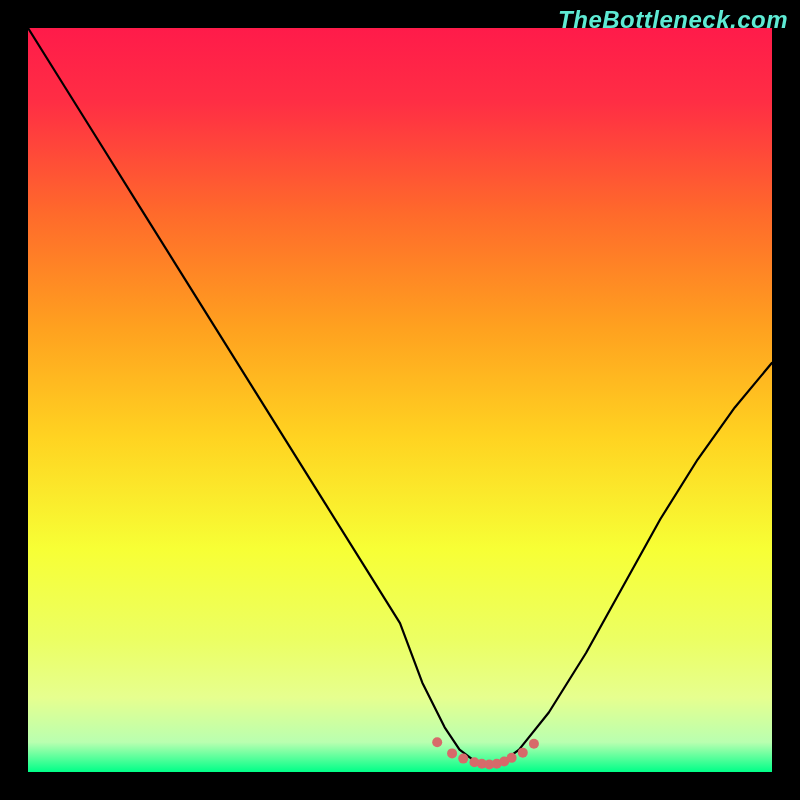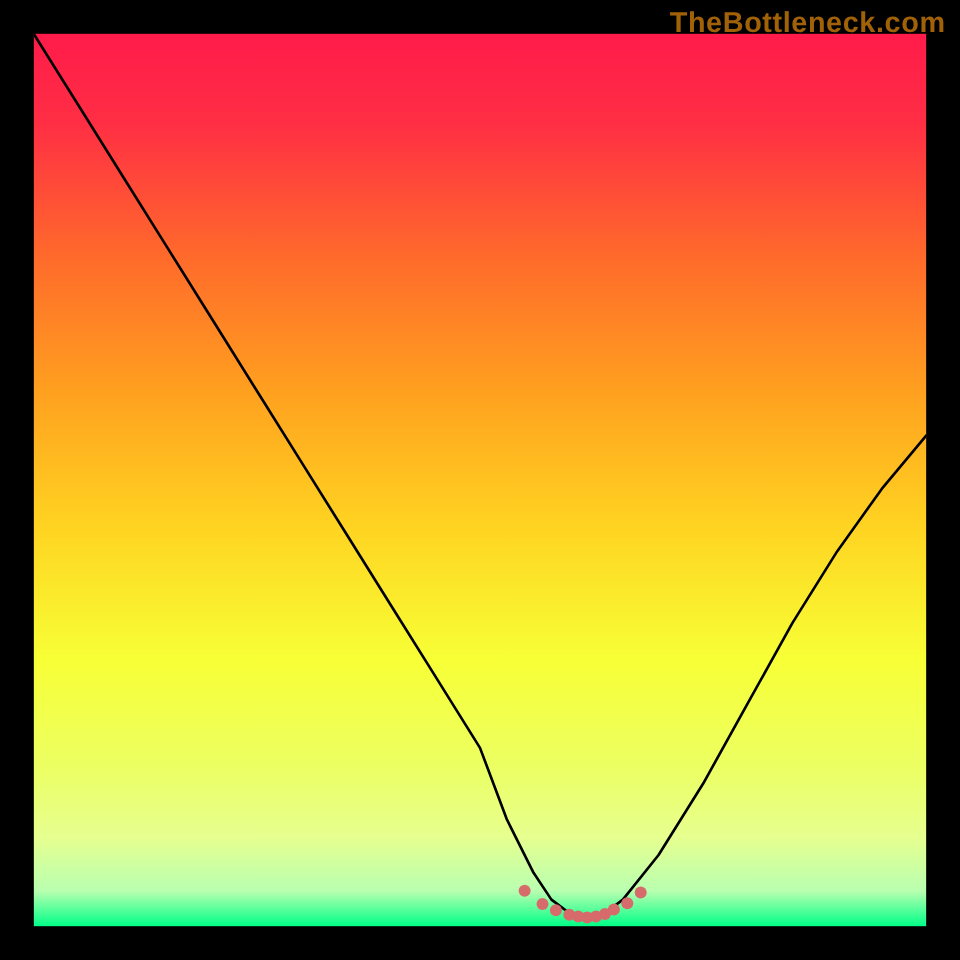--- a/index.html
+++ b/index.html
@@ -14,25 +14,26 @@
   .frame {
     position: absolute;
     top: 0; left: 0;
     width: 800px; height: 800px;
     background: #000;
   }
   .watermark {
     position: absolute;
     top: 6px;
     right: 12px;
-    color: #a16207;
+    color: #5eead4;
     font-size: 24px;
     font-weight: 600;
     letter-spacing: 0.5px;
     z-index: 5;
+    font-style: italic;
   }
   .plot {
     position: absolute;
     
     left: 28px;
     top: 28px;
     width: 744px;
     height: 744px;
   }
   svg {

